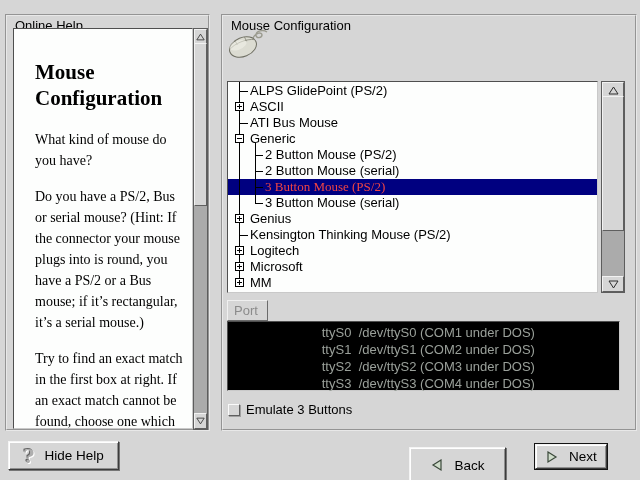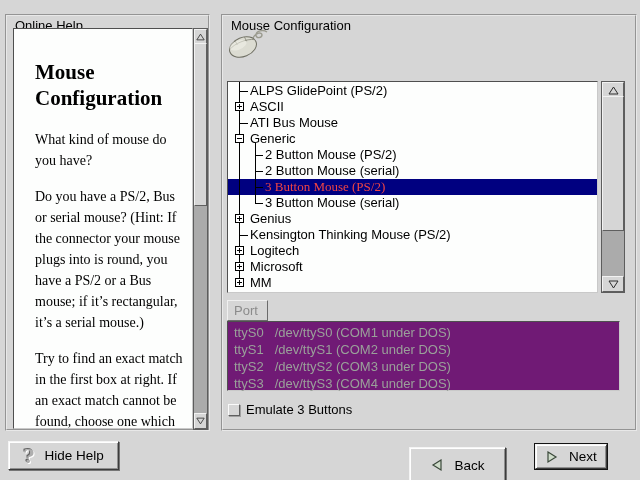--- a/index.html
+++ b/index.html
@@ -60,21 +60,21 @@
         border:1px solid #000; background:#fff; z-index:2; }
   .exp-box::before { content:''; position:absolute; left:1px; top:3px; width:5px; height:1px; background:#000; }
   .exp-box.plus::after { content:''; position:absolute; left:3px; top:1px; width:1px; height:5px; background:#000; }
   .trunk { position:absolute; width:1px; background:#000; z-index:1; }
 
   
   .th-row { position:absolute; display:flex; box-sizing:border-box;flex-direction:column; }
   .th-cell { box-sizing:border-box; background:#d6d6d6; color:#8b8b8b;
         border:1px solid; border-color:#f0f0f0 #6b6b6b #6b6b6b #f0f0f0;
         padding:2px 0 0 6px; height:21px; font-size:13px; }
-  .tbl-body { background:#701a75; color:#9aa09a; padding-top:2px; }
+  .tbl-body { background:#000000; color:#9aa09a; padding-top:2px;text-align:center; }
   .tbl-row { height:17px; line-height:17px; padding-left:6px; white-space:nowrap; }
   .tbl-port { display:inline-block; width:37px; }
 
   
   .checkbox {
     position:absolute; width:12px; height:12px; box-sizing:border-box;
     background:#d6d6d6; border:1px solid; border-color:#fafafa #5f5f5f #5f5f5f #fafafa;
     box-shadow:1px 1px 0 rgba(0,0,0,0.25);
   }
 

